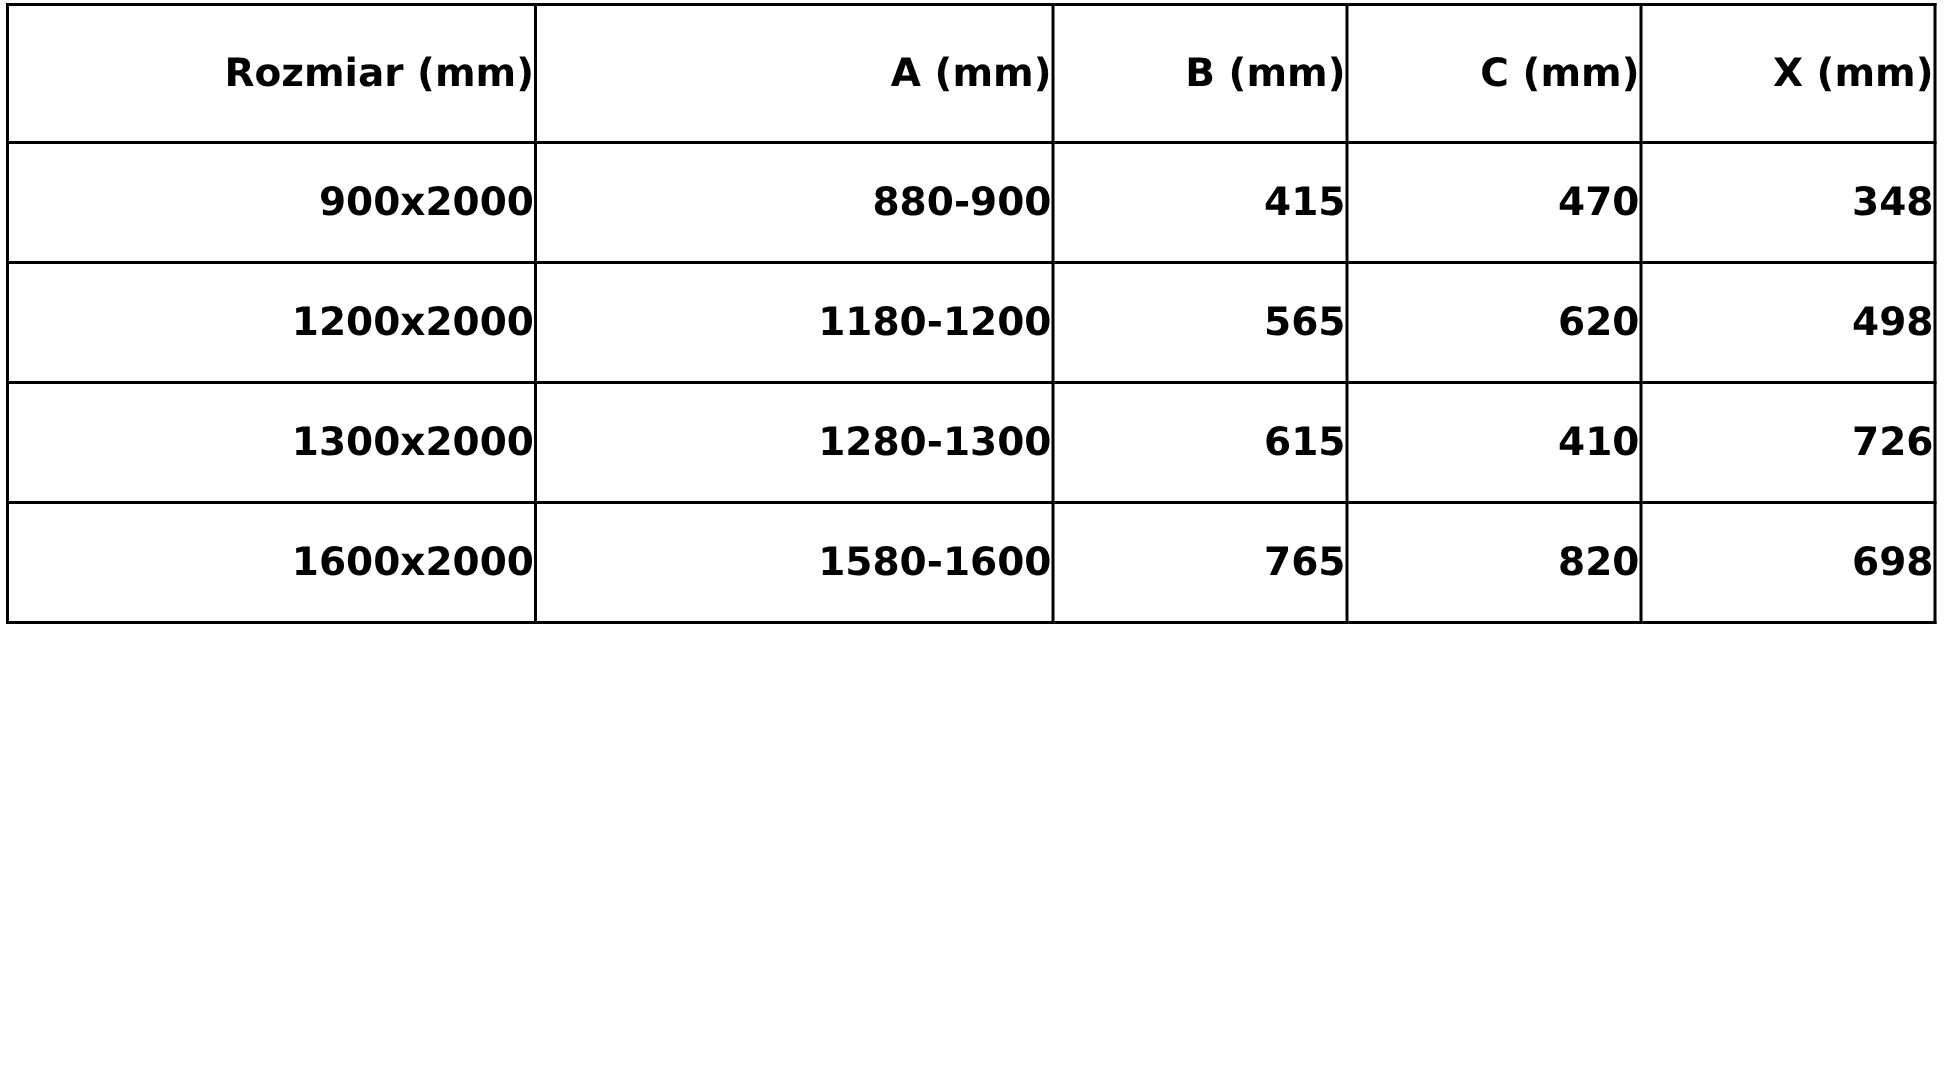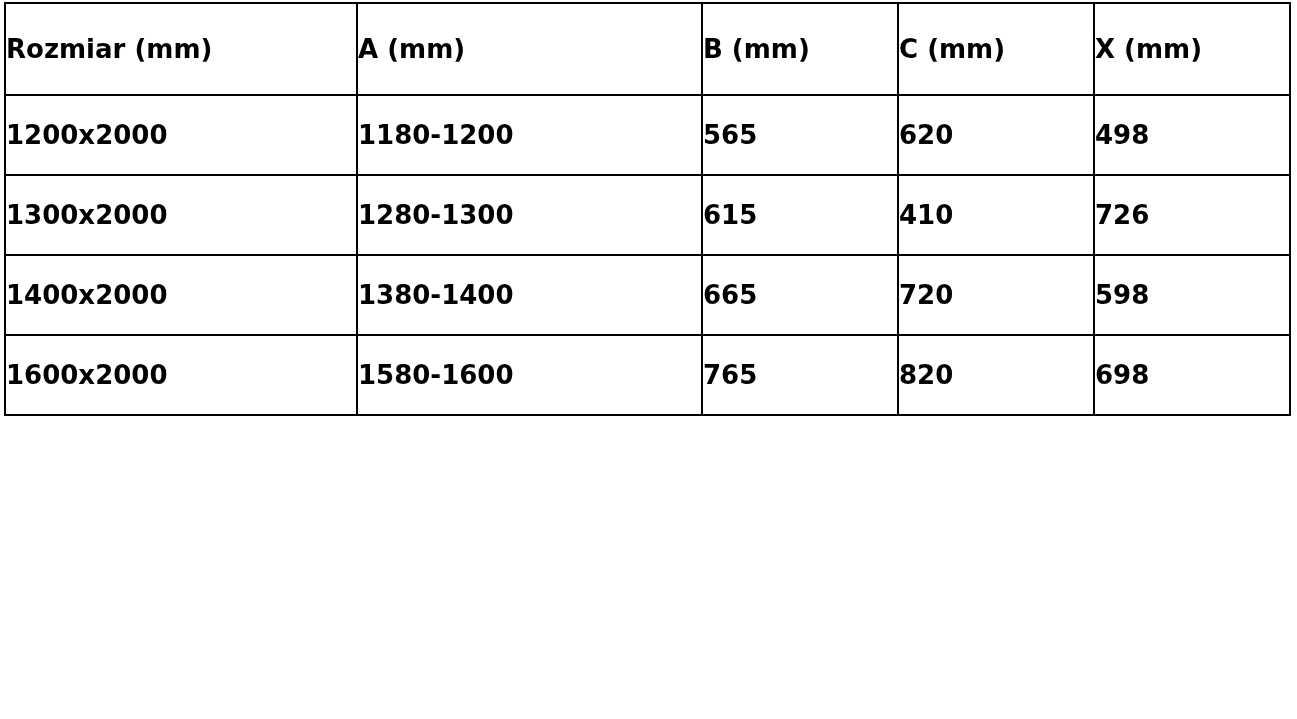--- a/index.html
+++ b/index.html
@@ -30,21 +30,21 @@
   }
   table.size-table col.c0 { width: 352px; }
   table.size-table col.c1 { width: 345px; }
   table.size-table col.c2 { width: 196px; }
   table.size-table col.c3 { width: 196px; }
   table.size-table col.c4 { width: 196px; }
 
   table.size-table th,
   table.size-table td {
     border: 2px solid #000000;
-    text-align: left;
+    text-align: right;
     vertical-align: middle;
     padding: 0;
     font-size: 26px;
     line-height: 1.1;
     height: 78px;
     color: #000000;
     background: #ffffff;
   }
   table.size-table thead th {
     font-weight: bold;
@@ -74,41 +74,41 @@
       <tr>
         <th>Rozmiar (mm)</th>
         <th>A (mm)</th>
         <th>B (mm)</th>
         <th>C (mm)</th>
         <th>X (mm)</th>
       </tr>
     </thead>
     <tbody>
       <tr>
+        <td class="cell-num">900x2000</td>
+        <td class="cell-num">880-900</td>
+        <td class="cell-num">415</td>
+        <td class="cell-num">470</td>
+        <td class="cell-num">348</td>
+      </tr>
+      <tr>
         <td class="cell-num">1200x2000</td>
         <td class="cell-num">1180-1200</td>
         <td class="cell-num">565</td>
         <td class="cell-num">620</td>
         <td class="cell-num">498</td>
       </tr>
       <tr>
         <td class="cell-num">1300x2000</td>
         <td class="cell-num">1280-1300</td>
         <td class="cell-num">615</td>
         <td class="cell-num">410</td>
         <td class="cell-num">726</td>
       </tr>
       <tr>
-        <td class="cell-num">1400x2000</td>
-        <td class="cell-num">1380-1400</td>
-        <td class="cell-num">665</td>
-        <td class="cell-num">720</td>
-        <td class="cell-num">598</td>
-      </tr>
-      <tr>
         <td class="cell-num">1600x2000</td>
         <td class="cell-num">1580-1600</td>
         <td class="cell-num">765</td>
         <td class="cell-num">820</td>
         <td class="cell-num">698</td>
       </tr>
     </tbody>
   </table>
 </div>
 

